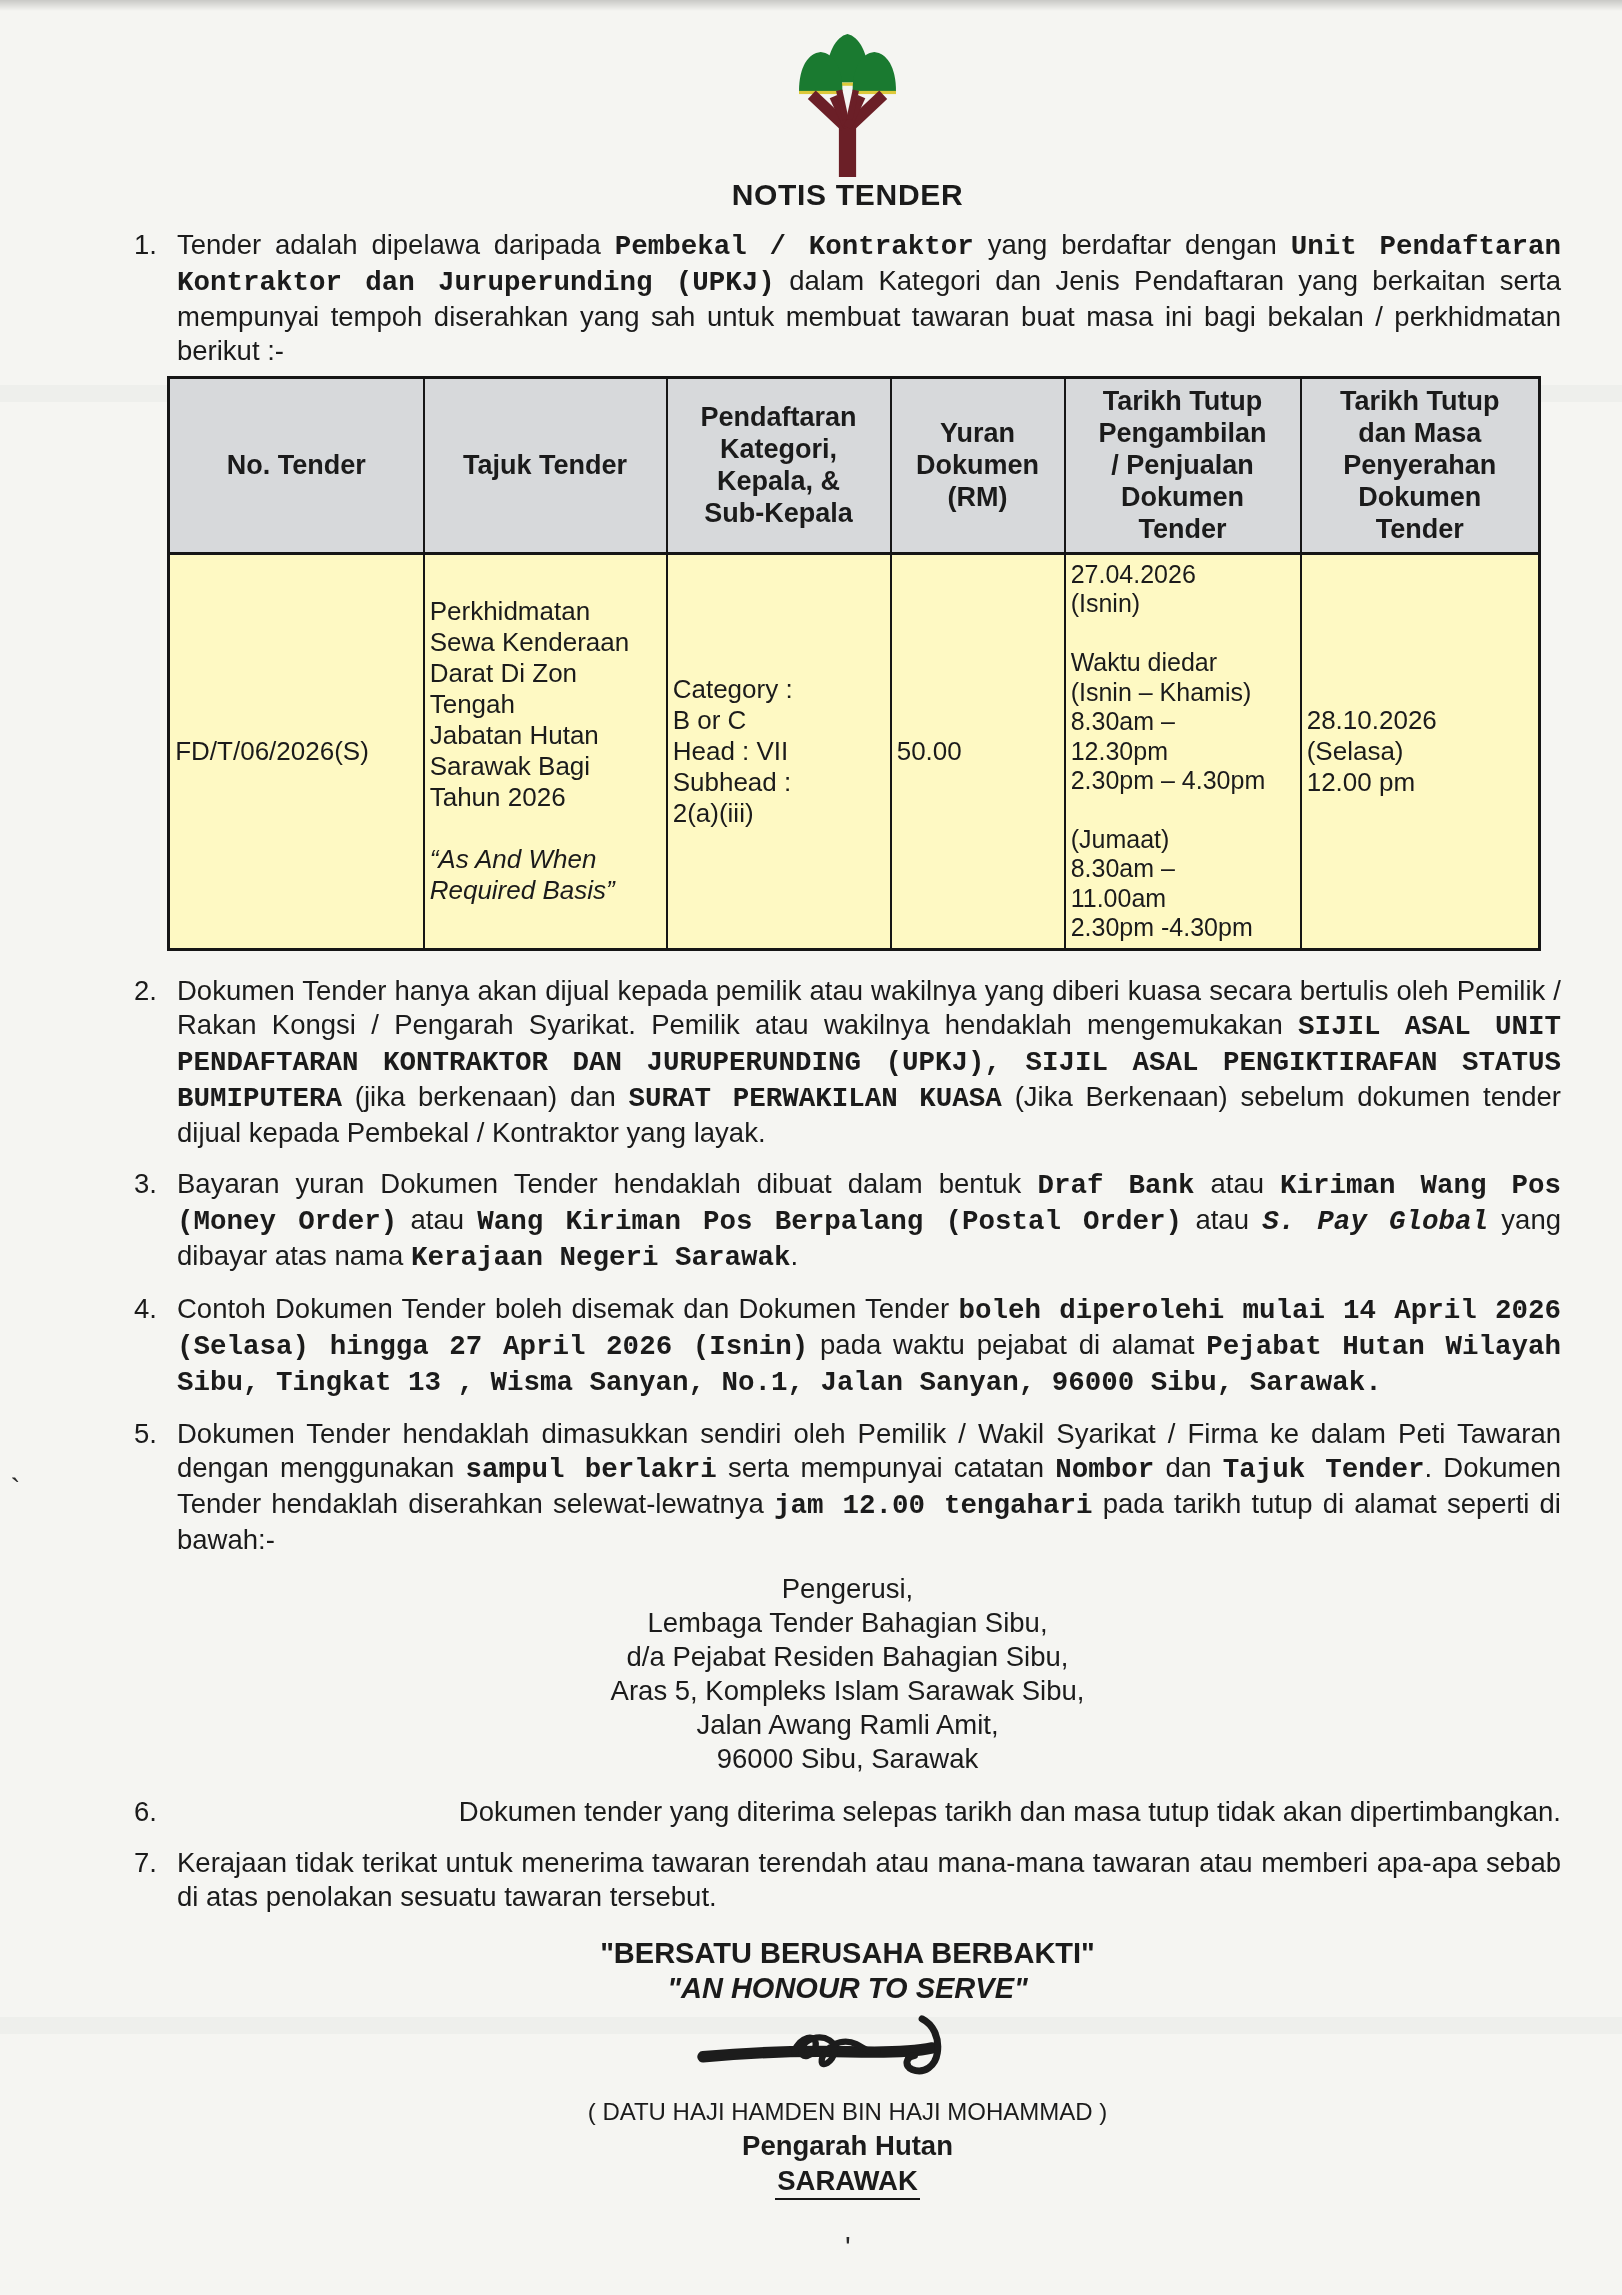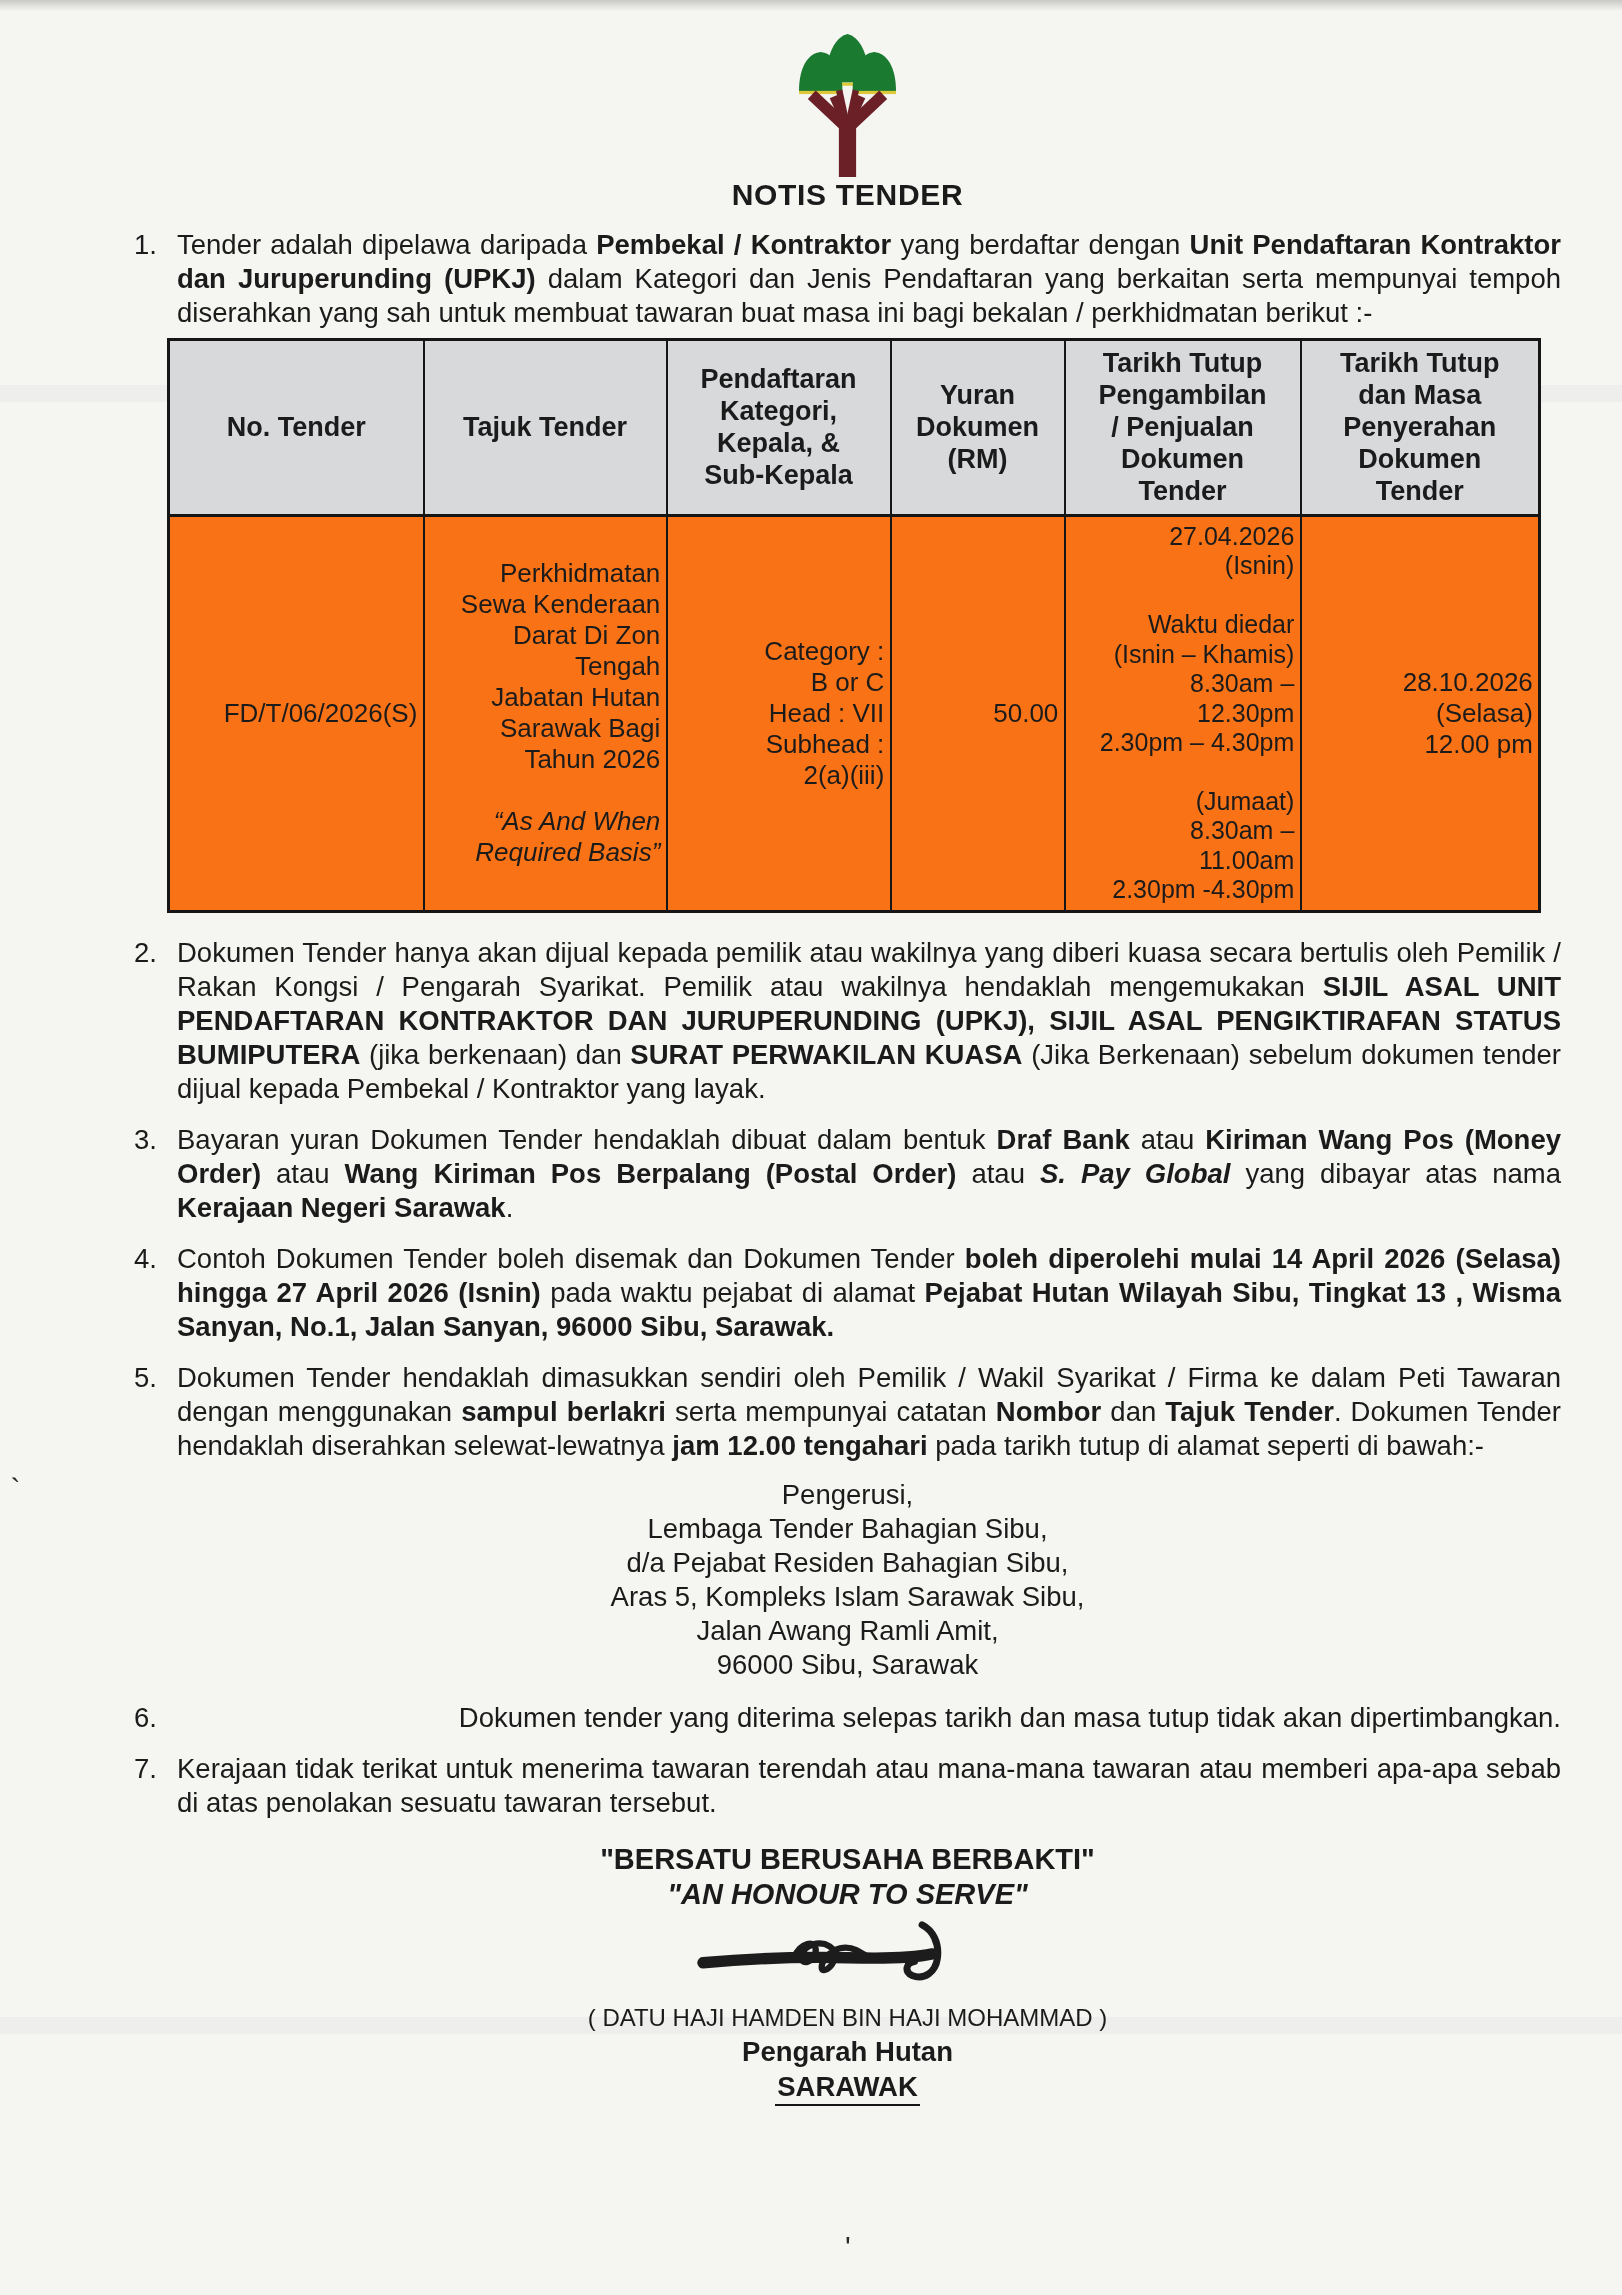--- a/index.html
+++ b/index.html
@@ -15,37 +15,37 @@
     background:linear-gradient(#c9c9c6,#f5f5f2);}
   .scan-streak{position:absolute;left:0;right:0;height:17px;background:rgba(120,130,140,0.05);}
   .content{position:absolute;left:134px;width:1427px;top:0;}
 
   .logo-wrap{text-align:center;margin-top:29px;height:149px;}
   .doc-title{text-align:center;font-weight:bold;font-size:30px;line-height:33px;letter-spacing:0.7px;}
 
   .item{display:flex;margin-top:17px;}
   .item .num{flex:none;width:43px;font-size:27.5px;line-height:34px;}
   .item .txt{flex:1;font-size:27.5px;line-height:34px;text-align:justify;}
-  .b{font-weight:bold;}
+  .b{font-weight:bold;font-family:Liberation Mono, monospace;}
   .i{font-style:italic;}
 
   table.tender-table{
     border-collapse:collapse;table-layout:fixed;
     width:1371px;margin:7.9px 0 0 33px;
     border:3.3px solid #161616;
   }
   .tender-table th{
     background:#d7d9db;font-weight:bold;font-size:27px;line-height:32px;
     border:2px solid #161616;border-bottom:3.9px solid #161616;
     text-align:center;vertical-align:middle;padding:6.5px 2.6px;
     white-space:pre-line;
   }
   .tender-table td{
-    background:#f97316;font-size:26px;line-height:31px;
-    border:2px solid #161616;text-align:right;vertical-align:middle;
+    background:#fef9c3;font-size:26px;line-height:31px;
+    border:2px solid #161616;text-align:left;vertical-align:middle;
     padding:5.2px 5.2px;white-space:pre-line;
   }
   .tender-table td.small{font-size:25px;line-height:29.4px;}
 
   .address{ text-align:center;font-weight:normal;font-size:27.5px;line-height:34px;margin-top:14.4px;}
   .slogan{ text-align:center;font-weight:bold;font-size:29px;line-height:35px;margin-top:22px;}
   .sig-wrap{text-align:center;margin-top:9.2px;height:77px;}
   .sign-name{text-align:center;font-weight:normal;font-size:24px;line-height:34px;margin-top:3px;}
   .sign-role{text-align:center;font-weight:bold;font-size:27.5px;line-height:34px;}
   .sign-state{text-align:center;font-size:27.5px;line-height:35px;}

